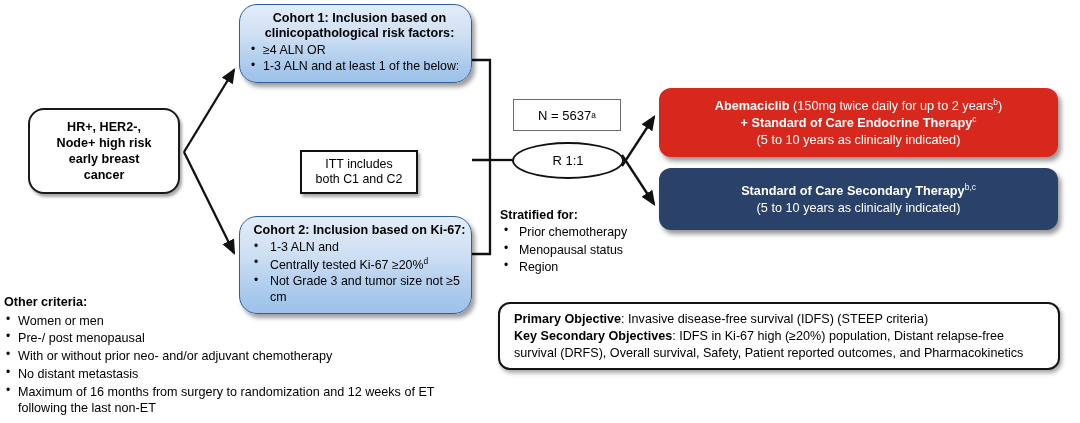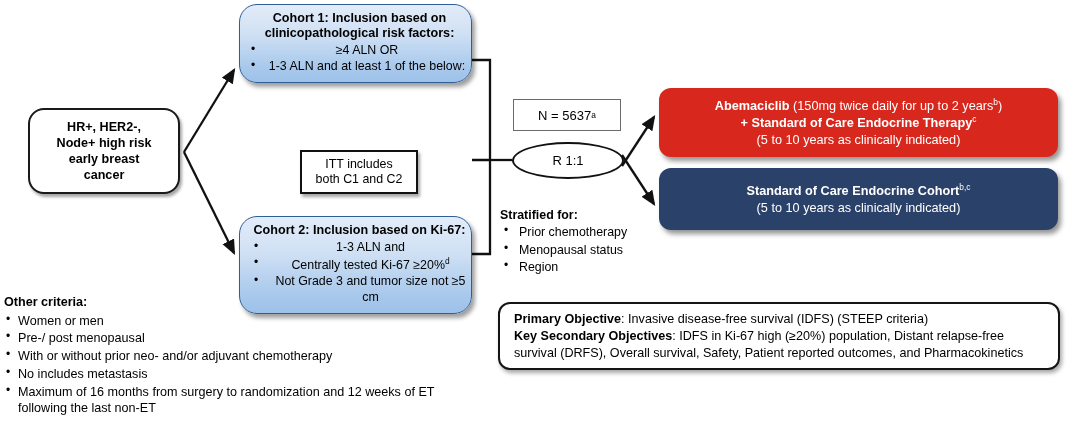--- a/index.html
+++ b/index.html
@@ -56,21 +56,20 @@
     font-weight: bold;
     text-align: center;
     font-size: 12.6px;
     line-height: 1.2;
     margin-bottom: 2px;
   }
   .cohort ul {
     margin: 0;
     padding: 0;
     list-style: none;
-    text-align: center;
   }
   .cohort ul li {
     position: relative;
     padding-left: 15px;
     margin: 0 0 1px 0;
   }
   .cohort ul li::before {
     content: "\2022";
     position: absolute;
     left: 3px;
@@ -291,21 +290,21 @@
     <span>(150mg twice daily for up to 2 years</span><span class="sup">b</span><span>)</span>
   </div>
   <div>
     <span class="b">+ Standard of Care Endocrine Therapy</span><span class="sup">c</span>
   </div>
   <div>(5 to 10 years as clinically indicated)</div>
 </div>
 
 <div class="node arm" id="arm-control">
   <div>
-    <span class="b">Standard of Care Endocrine Cohort</span><span class="sup">b,c</span>
+    <span class="b">Standard of Care Secondary Therapy</span><span class="sup">b,c</span>
   </div>
   <div>(5 to 10 years as clinically indicated)</div>
 </div>
 
 <div class="node stratified">
   <div class="shead">Stratified for:</div>
   <ul>
     <li>Prior chemotherapy</li>
     <li>Menopausal status</li>
     <li>Region</li>
@@ -320,16 +319,16 @@
     <span class="b">Key Secondary Objectives</span><span>: IDFS in Ki-67 high (≥20%) population, Distant relapse-free survival (DRFS), Overall survival, Safety, Patient reported outcomes, and Pharmacokinetics</span>
   </div>
 </div>
 
 <div class="node other">
   <div class="ohead">Other criteria:</div>
   <ul>
     <li>Women or men</li>
     <li>Pre-/ post menopausal</li>
     <li>With or without prior neo- and/or adjuvant chemotherapy</li>
-    <li>No includes metastasis</li>
+    <li>No distant metastasis</li>
     <li>Maximum of 16 months from surgery to randomization and 12 weeks of ET following the last non-ET</li>
   </ul>
 </div>
 
 </body></html>

